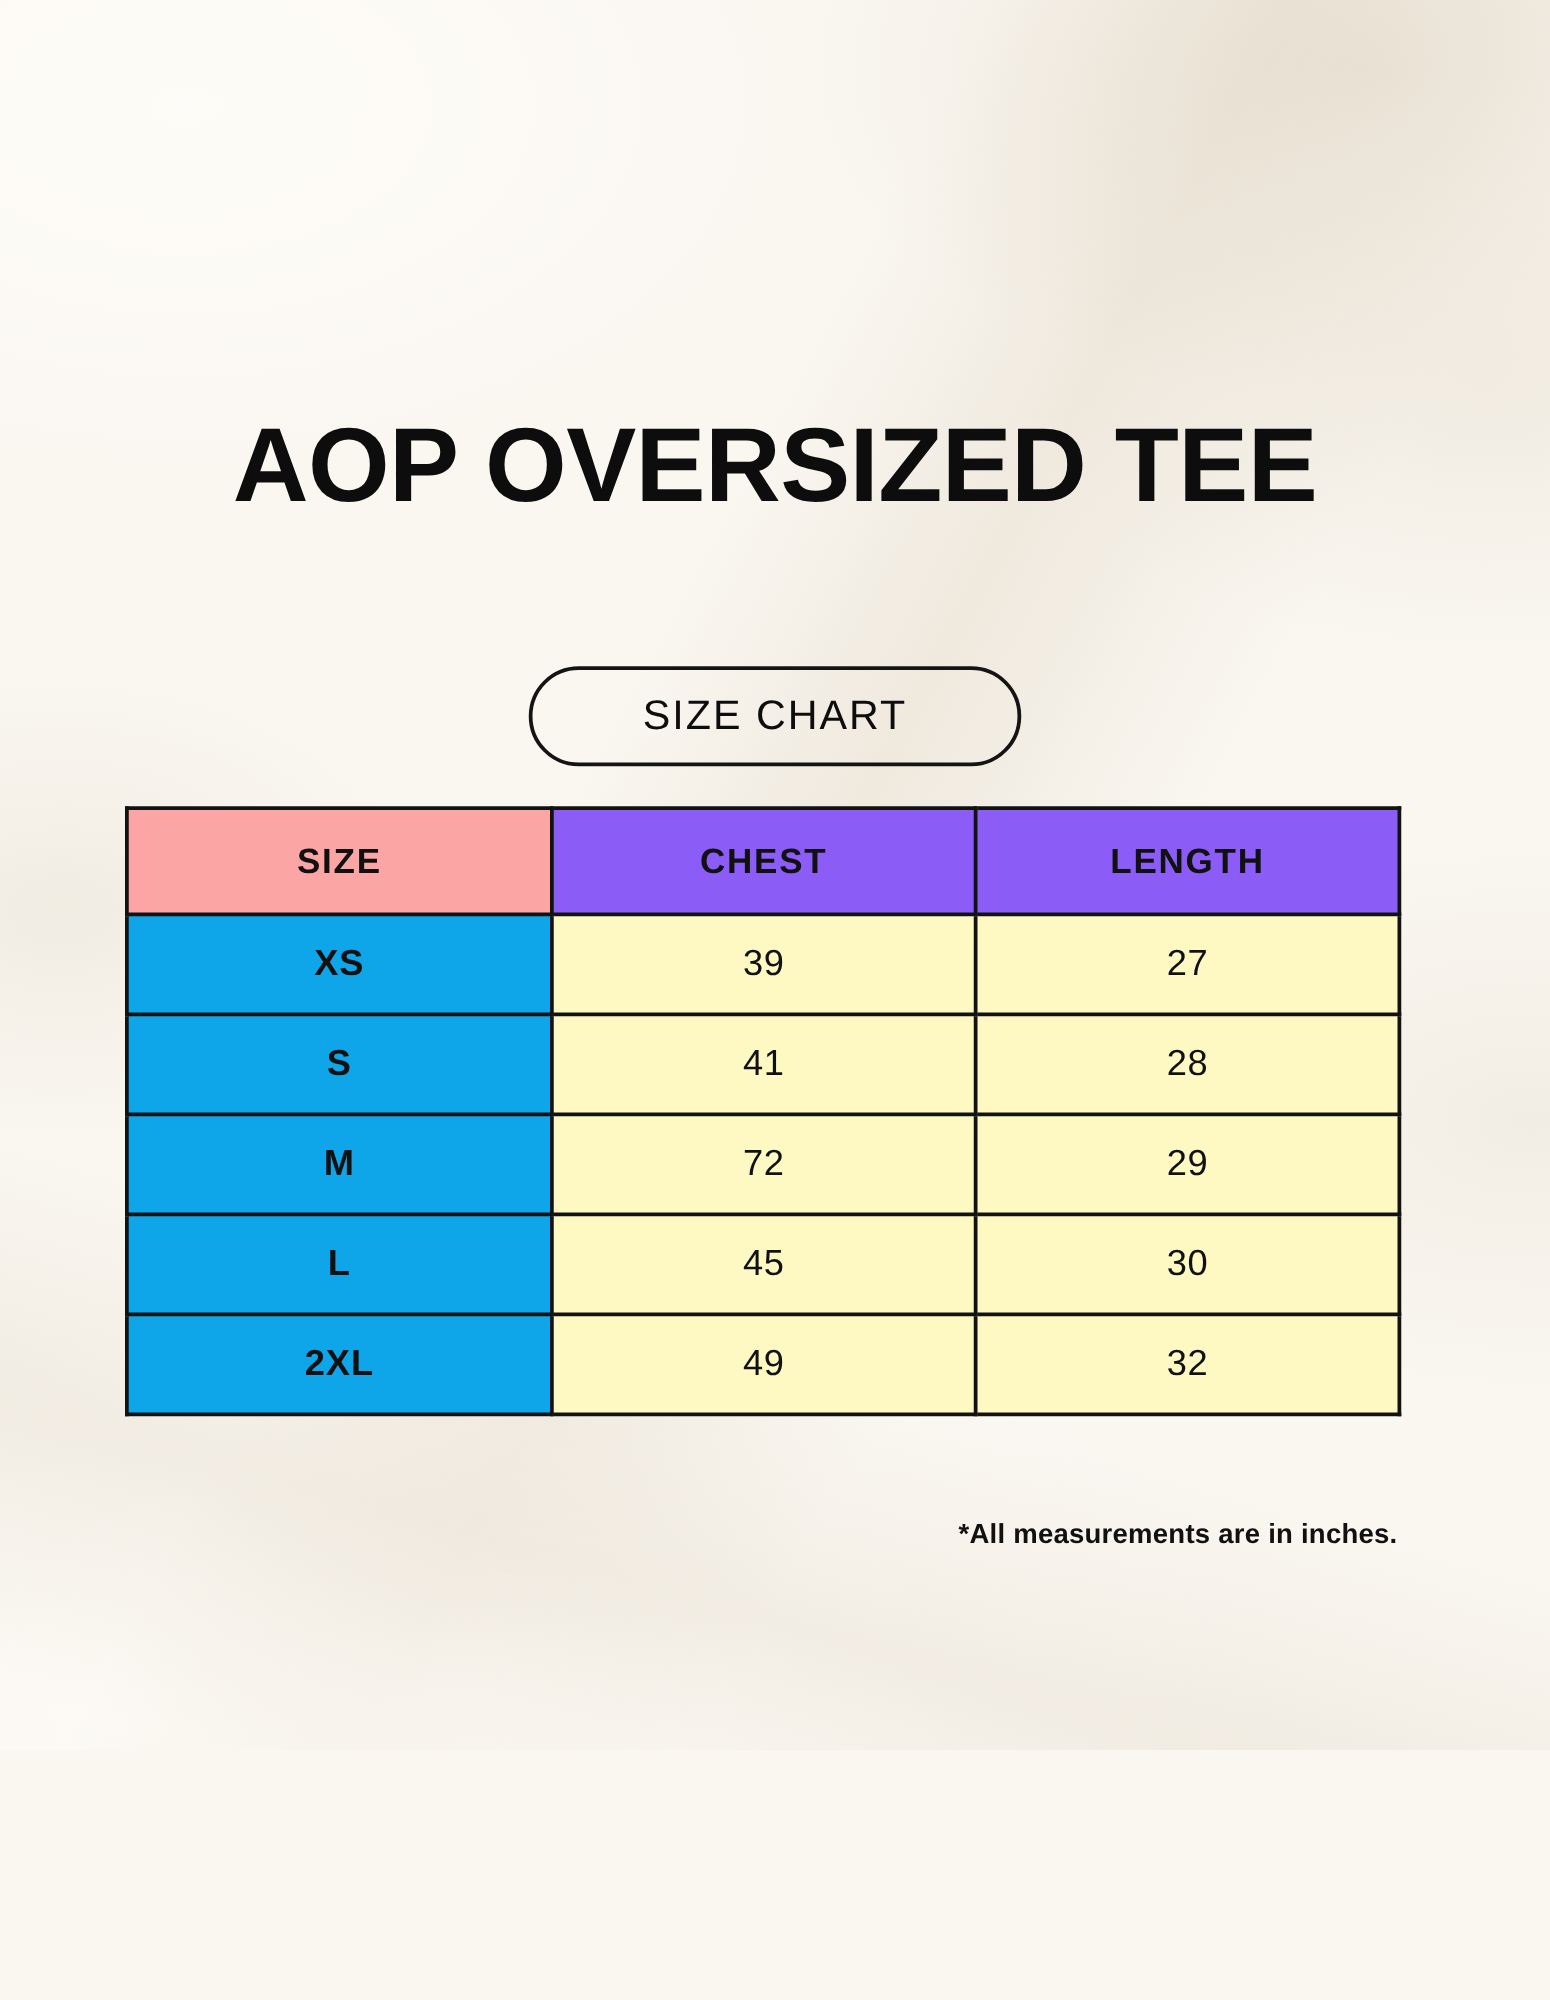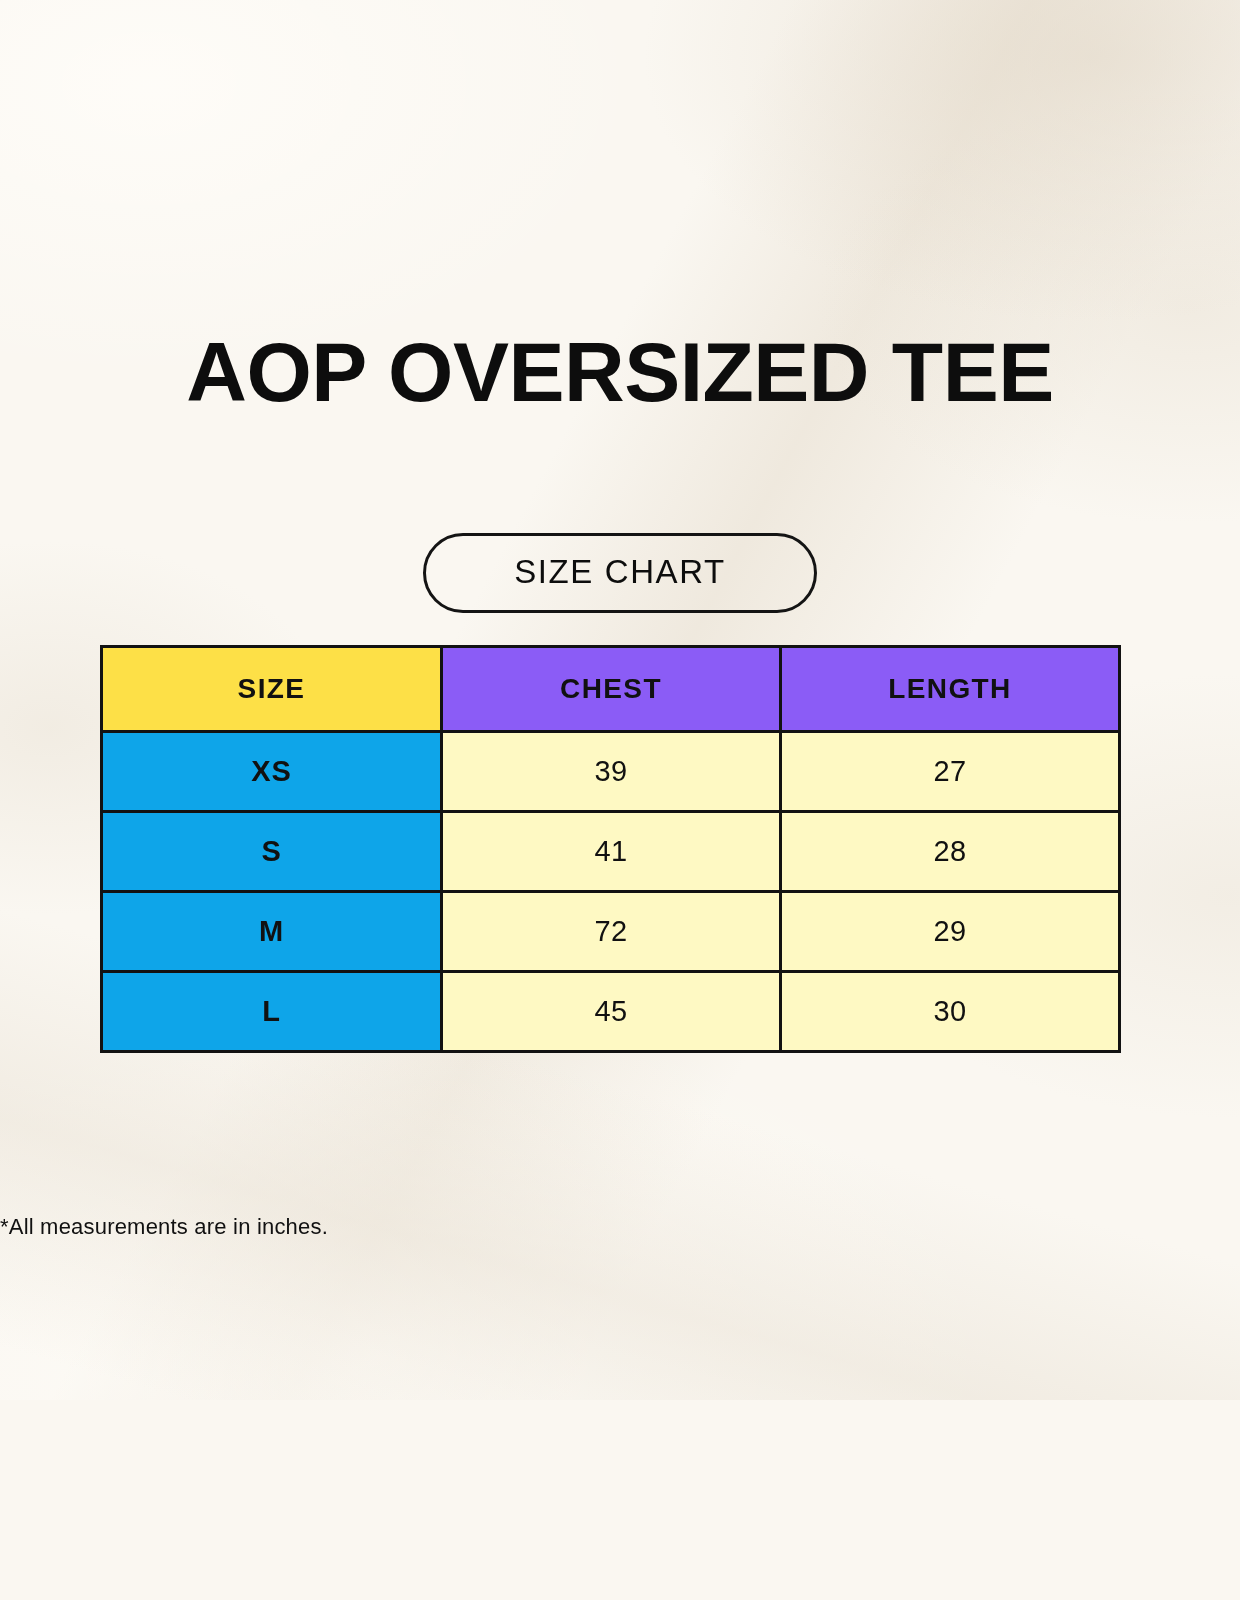--- a/index.html
+++ b/index.html
@@ -137,21 +137,21 @@
     vertical-align: middle;
     color: #111111;
   }
   table.size-table thead th {
     height: 80px;
     font-size: 28px;
     font-weight: 700;
     letter-spacing: 1.4px;
     text-transform: uppercase;
   }
-  th.h-size   { background: #fde047; }
+  th.h-size   { background: #fca5a5; }
   th.h-chest,
   th.h-length { background: #8b5cf6; }
 
   table.size-table tbody tr { height: 80px; }
   td.col-size {
     background: #0ea5e9;
     font-size: 29px;
     font-weight: 700;
     letter-spacing: 0.8px;
   }
@@ -160,22 +160,23 @@
     font-size: 29px;
     font-weight: 400;
     letter-spacing: 0.4px;
   }
 
   .footnote {
     position: absolute;
     left: 0;
     top: 1214px;
     width: 1118px;
+    text-align: right;
     font-size: 22px;
-    font-weight: 400;
+    font-weight: 700;
     letter-spacing: 0.2px;
     color: #111111;
   }
 </style>
 </head>
 <body>
 
 <div id="page">
 
   <div class="fabric-layer fab-a"></div>
@@ -222,20 +223,25 @@
           <tr>
             <td class="col-size">M</td>
             <td class="col-val">72</td>
             <td class="col-val">29</td>
           </tr>
           <tr>
             <td class="col-size">L</td>
             <td class="col-val">45</td>
             <td class="col-val">30</td>
           </tr>
+          <tr>
+            <td class="col-size">2XL</td>
+            <td class="col-val">49</td>
+            <td class="col-val">32</td>
+          </tr>
         </tbody>
       </table>
     </div>
 
     <div class="footnote">*All measurements are in inches.</div>
 
   </div>
 </div>
 
 </body></html>

